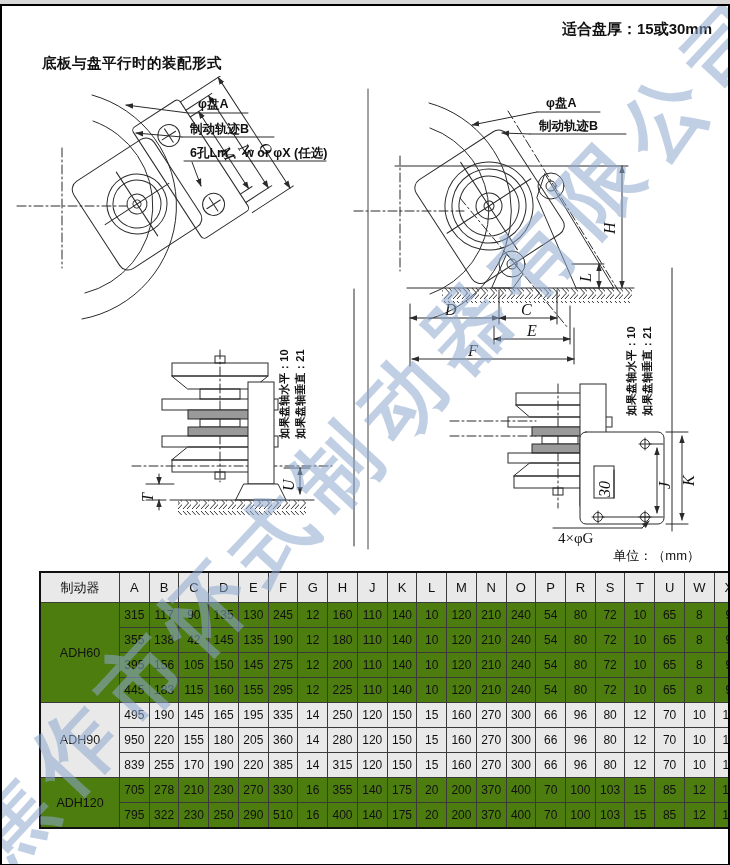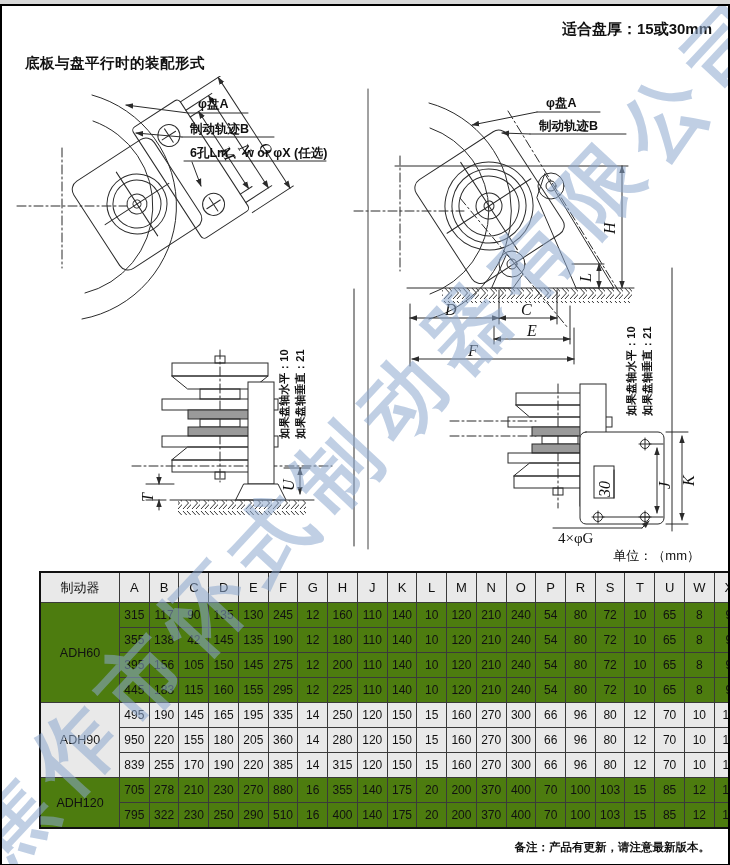--- a/index.html
+++ b/index.html
@@ -1,21 +1,21 @@
 <!DOCTYPE html>
 <html><head>
 <meta charset="utf-8">
 <style>
   html,body{margin:0;padding:0;background:#d8d8d8}
   .page{position:relative;width:730px;height:865px;margin:4px auto;background:#fff;
     border:2px solid #000;border-bottom:5px solid #000;box-sizing:border-box;overflow:hidden;
     font-family:"Liberation Sans","DejaVu Sans",sans-serif;color:#111}
   .fit-note{position:absolute;top:14px;right:16px;font-size:15px;font-weight:bold}
   .dtitle{position:absolute;top:48px;font-size:14.5px;font-weight:bold;letter-spacing:.5px}
-  .dtitle.left{left:23px}
+  .dtitle.left{left:40px}
   .dtitle.right{left:398px}
   .units{position:absolute;top:541px;right:28px;font-size:13px;font-weight:normal}
   .footnote{position:absolute;top:834px;right:18px;font-size:11.5px;font-weight:bold}
   .watermark{position:absolute;left:-20px;top:790px;width:1200px;font-size:82px;
     letter-spacing:14px;color:rgba(141,167,206,.55);transform:rotate(-47deg);
     transform-origin:0 50%;white-space:nowrap;z-index:6;pointer-events:none;font-weight:bold}
   svg.draw{position:absolute;left:0;top:70px;z-index:2}
   
   table.dims{position:absolute;left:37px;top:565px;width:706px;border-collapse:collapse;
     table-layout:fixed;font-size:12px;z-index:3;background:#4d7c0f}
@@ -451,21 +451,21 @@
           <td>10</td>
           <td>11</td>
         </tr>
         <tr>
           <td rowspan="2" class="model">ADH120</td>
           <td>705</td>
           <td>278</td>
           <td>210</td>
           <td>230</td>
           <td>270</td>
-          <td>880</td>
+          <td>330</td>
           <td>16</td>
           <td>355</td>
           <td>140</td>
           <td>175</td>
           <td>20</td>
           <td>200</td>
           <td>370</td>
           <td>400</td>
           <td>70</td>
           <td>100</td>
@@ -494,14 +494,13 @@
           <td>100</td>
           <td>103</td>
           <td>15</td>
           <td>85</td>
           <td>12</td>
           <td>13</td>
         </tr>
       </tbody>
   </table>
 
-  <div class="footnote">备注：产品有更新，请注意最新版本。</div>
 </div>
 
 </body></html>

